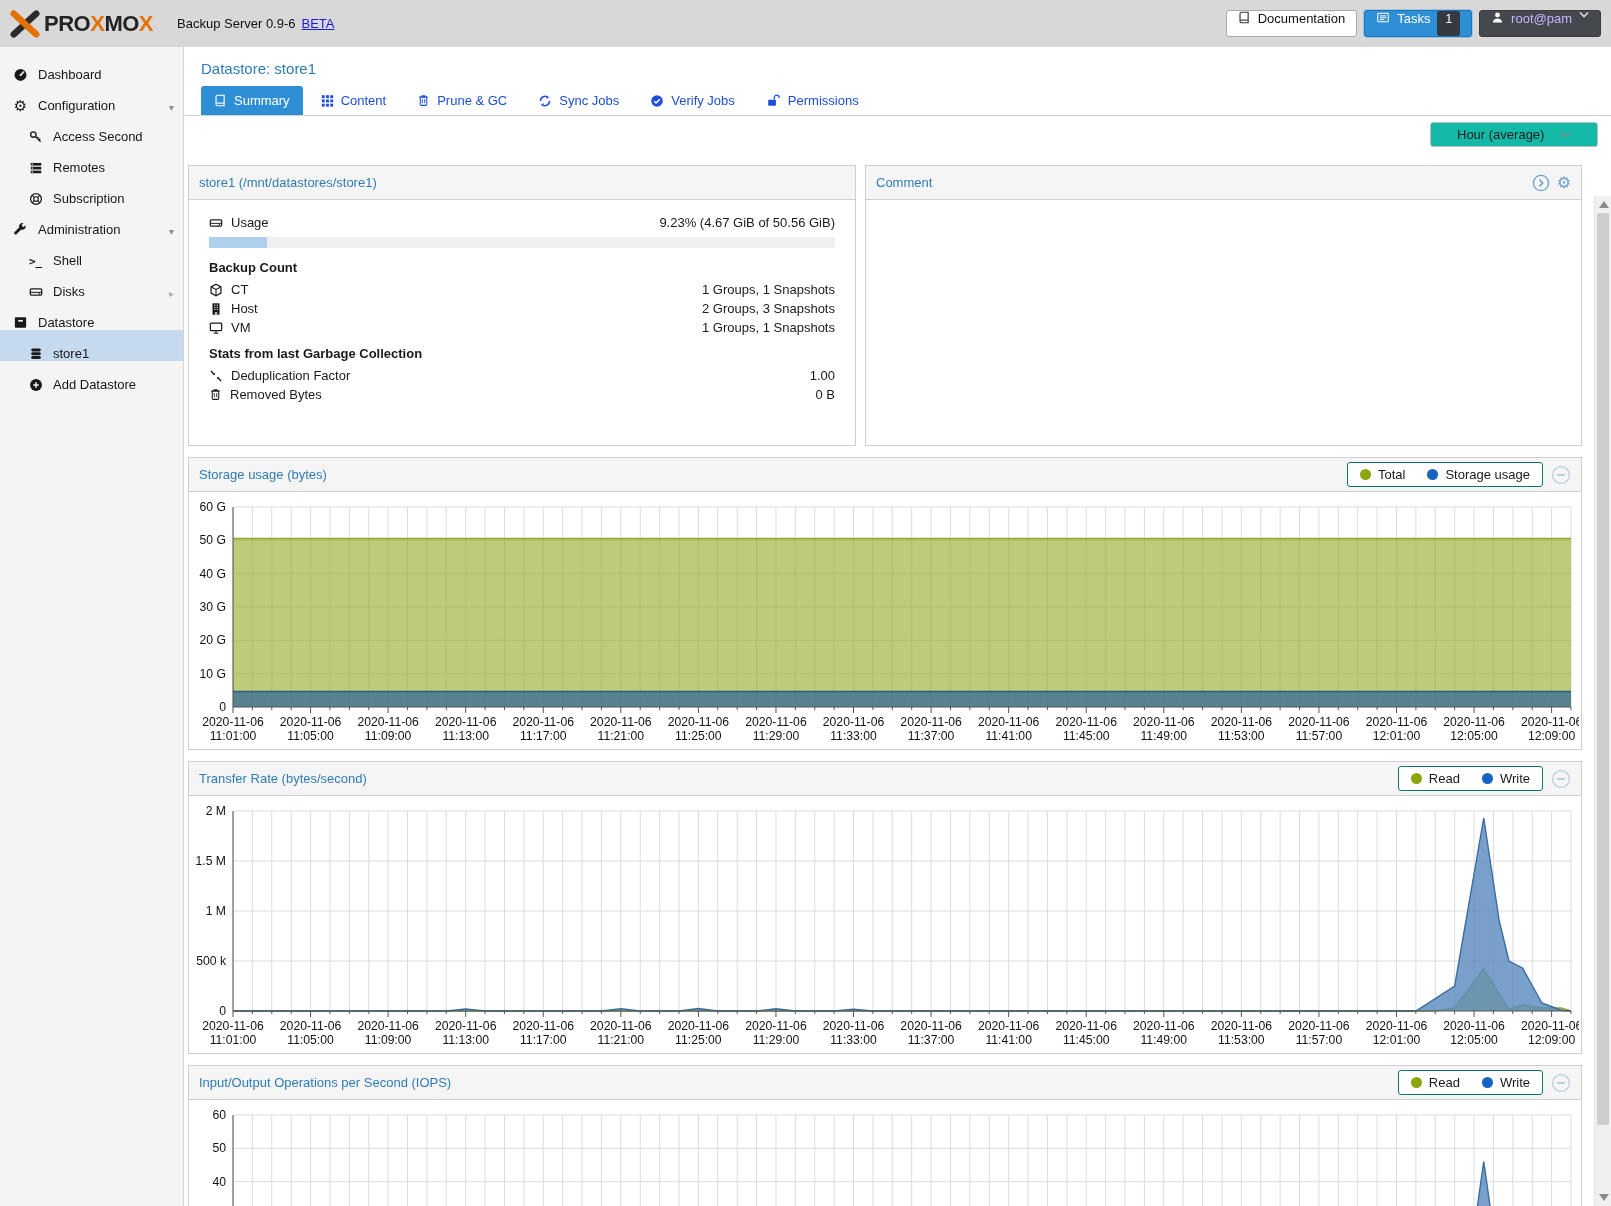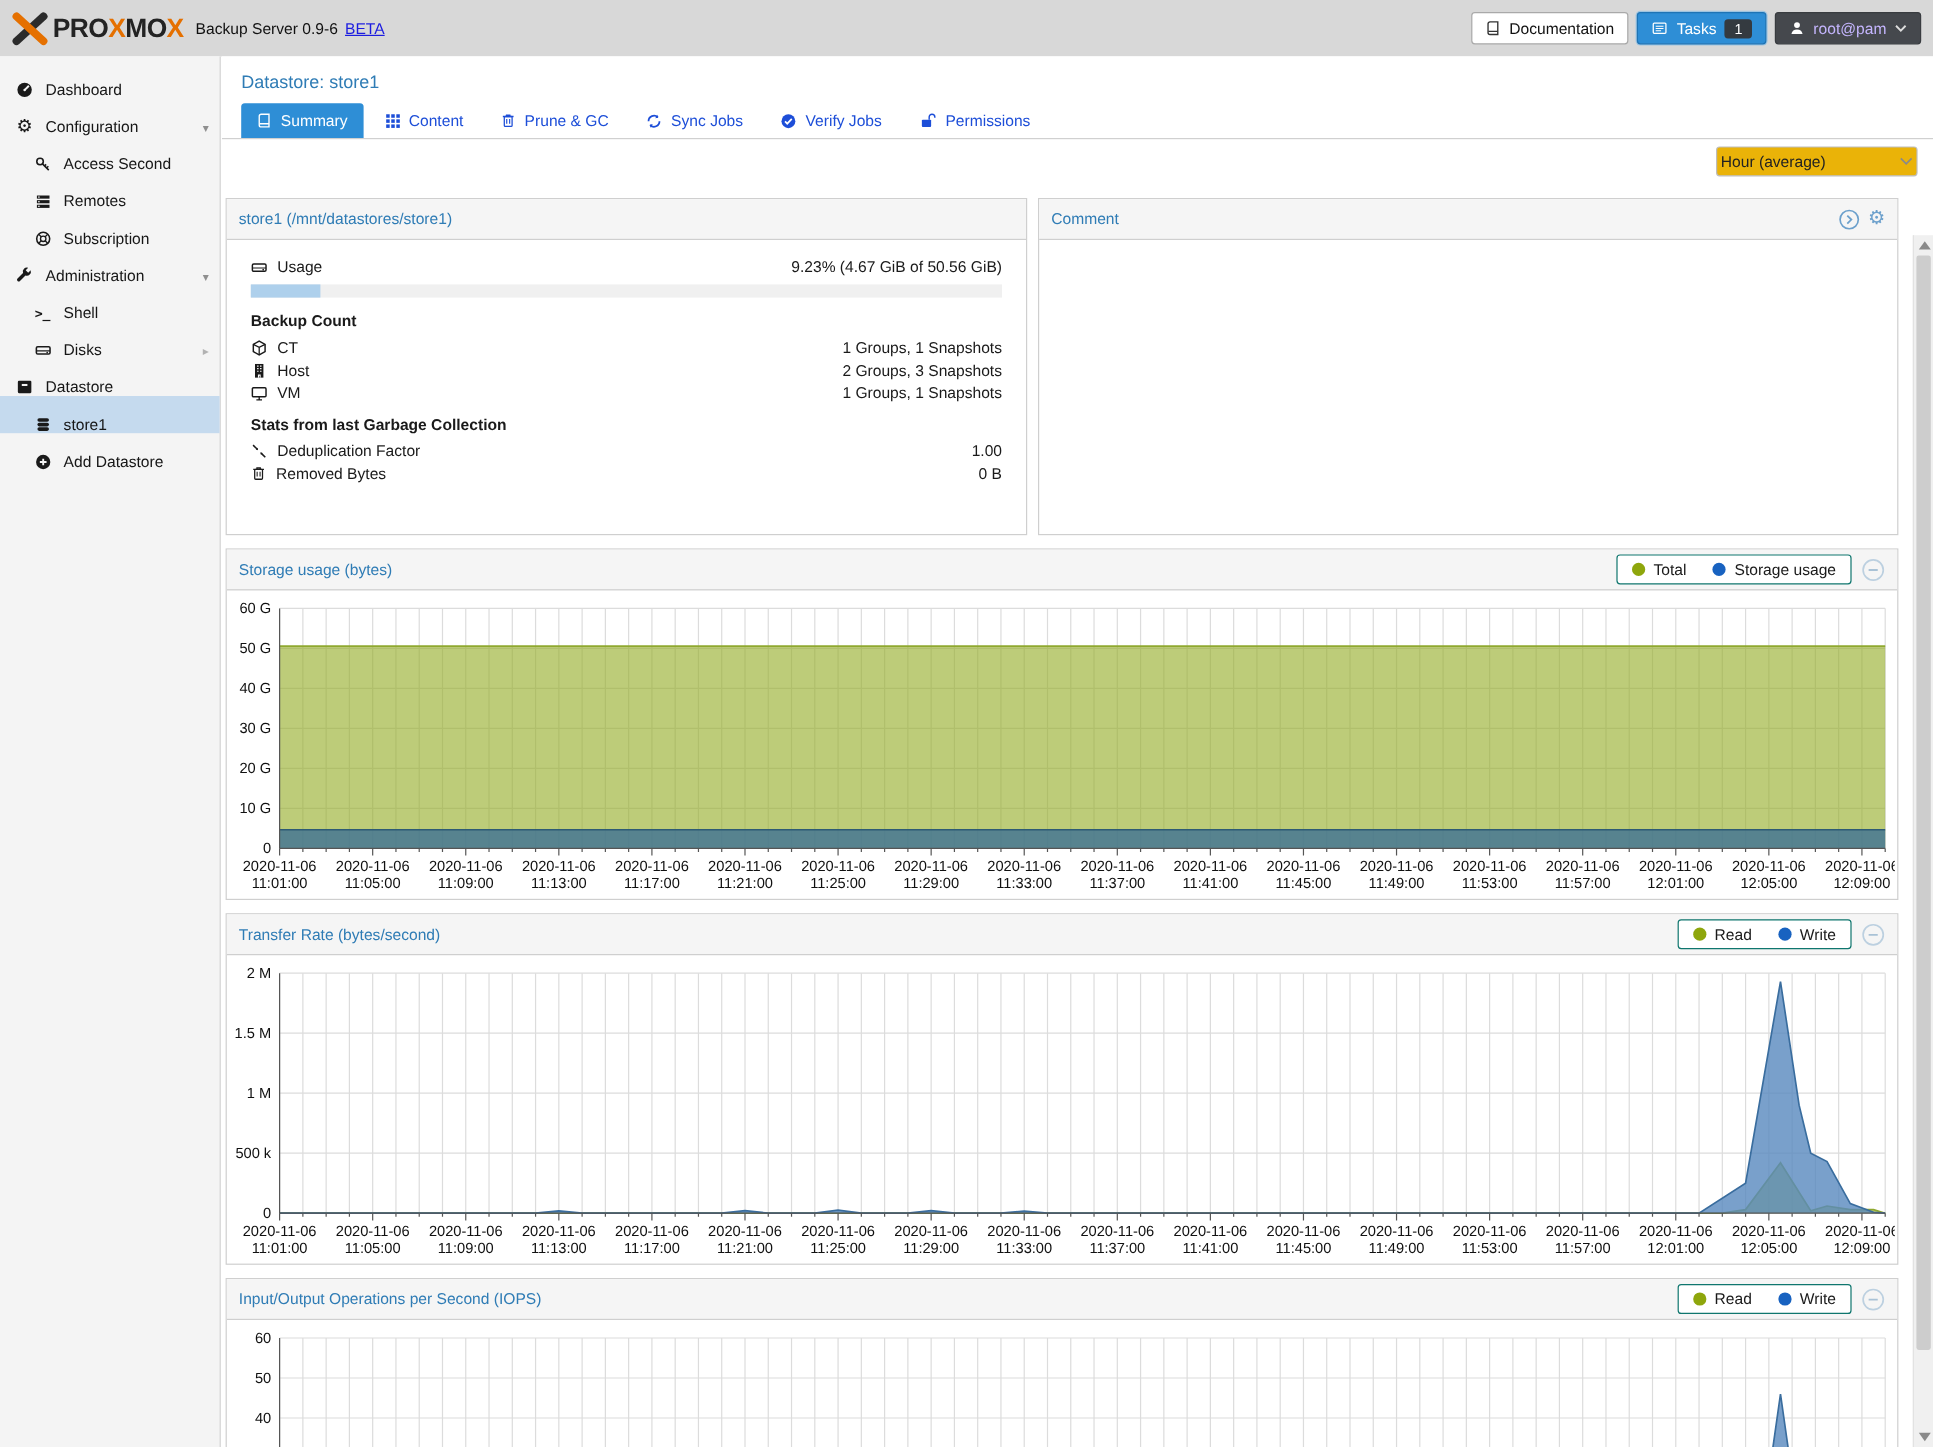--- a/index.html
+++ b/index.html
@@ -4,24 +4,24 @@
 <style>
   * { margin:0; padding:0; box-sizing:border-box; }
   html,body { width:1611px; height:1206px; overflow:hidden; background:#fff;
     font-family:"Liberation Sans","DejaVu Sans",sans-serif; font-size:13px; color:#1a1a1a; }
 
   
   .topbar { height:47px; background:#d8d8d8; display:flex; align-items:center; padding:0 10px; }
   .logo { display:flex; align-items:center; gap:4px; }
   .logo-text { font-size:22px; font-weight:800; letter-spacing:-0.5px; color:#232323; }
   .logo-text .o { color:#E57000; }
-  .product { margin-left:10px; font-size:13px; color:#111; }
+  .product { margin-left:24px; font-size:13px; color:#111; }
   .beta { margin-left:6px; color:#1c1ce0; text-decoration:underline; font-size:13px; cursor:pointer; }
   .topbar-right { margin-left:auto; display:flex; align-items:center; gap:7px; }
-  .tb-btn { height:27px; display:inline-flex; align-items:center; gap:7px; padding:0 11px;
+  .tb-btn { height:27px; display:inline-flex; gap:7px; padding:0 11px;
     border-radius:3px; font-size:13px; cursor:pointer; }
   .tb-doc { background:#fff; border:1px solid #a9a9a9; color:#111; }
   .tb-tasks { background:#2e8ed6; border:1px solid #1f74b5; color:#fff; box-shadow:0 0 0 1px #9ec4e0; }
   .badge { background:#343a40; color:#fff; border-radius:3px; padding:1px 8px; font-size:12px; }
   .tb-user { background:#45484d; border:1px solid #393c40; color:#c4b5fd; }
 
   
   .sidebar { position:absolute; top:47px; left:0; bottom:0; width:184px; background:#f4f4f4;
     border-right:1px solid #d4d4d4; padding-top:4px; }
   .nav-item { position:relative; height:31px; display:flex; align-items:flex-end; gap:9px;
@@ -32,23 +32,23 @@
   .nav-caret { position:absolute; right:9px; color:#8f8f8f; font-size:10px; }
 
   
   .main { position:absolute; top:47px; left:185px; right:0; bottom:0; background:#fff; }
   .page-title { padding:13px 0 9px 16px; font-size:15px; color:#2f7cb5; }
   .tabbar { display:flex; align-items:flex-end; gap:5px; padding-left:16px; border-bottom:1px solid #d0d0d0; }
   .tab { display:inline-flex; align-items:center; gap:7px; height:29px; padding:0 13px;
     font-size:13px; color:#1d4ed8; cursor:pointer; border-radius:3px 3px 0 0; }
   .tab.active { background:#2e8ed6; color:#fff; }
   .toolbar { position:relative; height:38px; }
-  .select { position:absolute; right:13px; top:6px; width:168px; height:25px; background:#eab308;
+  .select { position:absolute; right:13px; top:6px; width:168px; height:25px; background:#14b8a6;
     border:1px solid #bdbdbd; border-radius:3px; display:flex; align-items:center;
-    justify-content:space-between; padding:0 3px; cursor:pointer; color:#222; }
+    justify-content:space-between; padding:0 26px; cursor:pointer; color:#222; }
 
   .content { margin:11px 29px 0 3px; }
   .row1 { display:flex; gap:9px; }
   .panel { border:1px solid #cfcfcf; background:#fff; }
   .panel-hd { height:34px; background:#f5f5f5; border-bottom:1px solid #cfcfcf;
     display:flex; align-items:center; padding:0 10px; }
   .panel-title { color:#2f7cb5; font-size:13px; }
   .p-store { width:668px; height:281px; }
   .p-comment { flex:1; height:281px; }
   .p-chart { margin-top:11px; }

